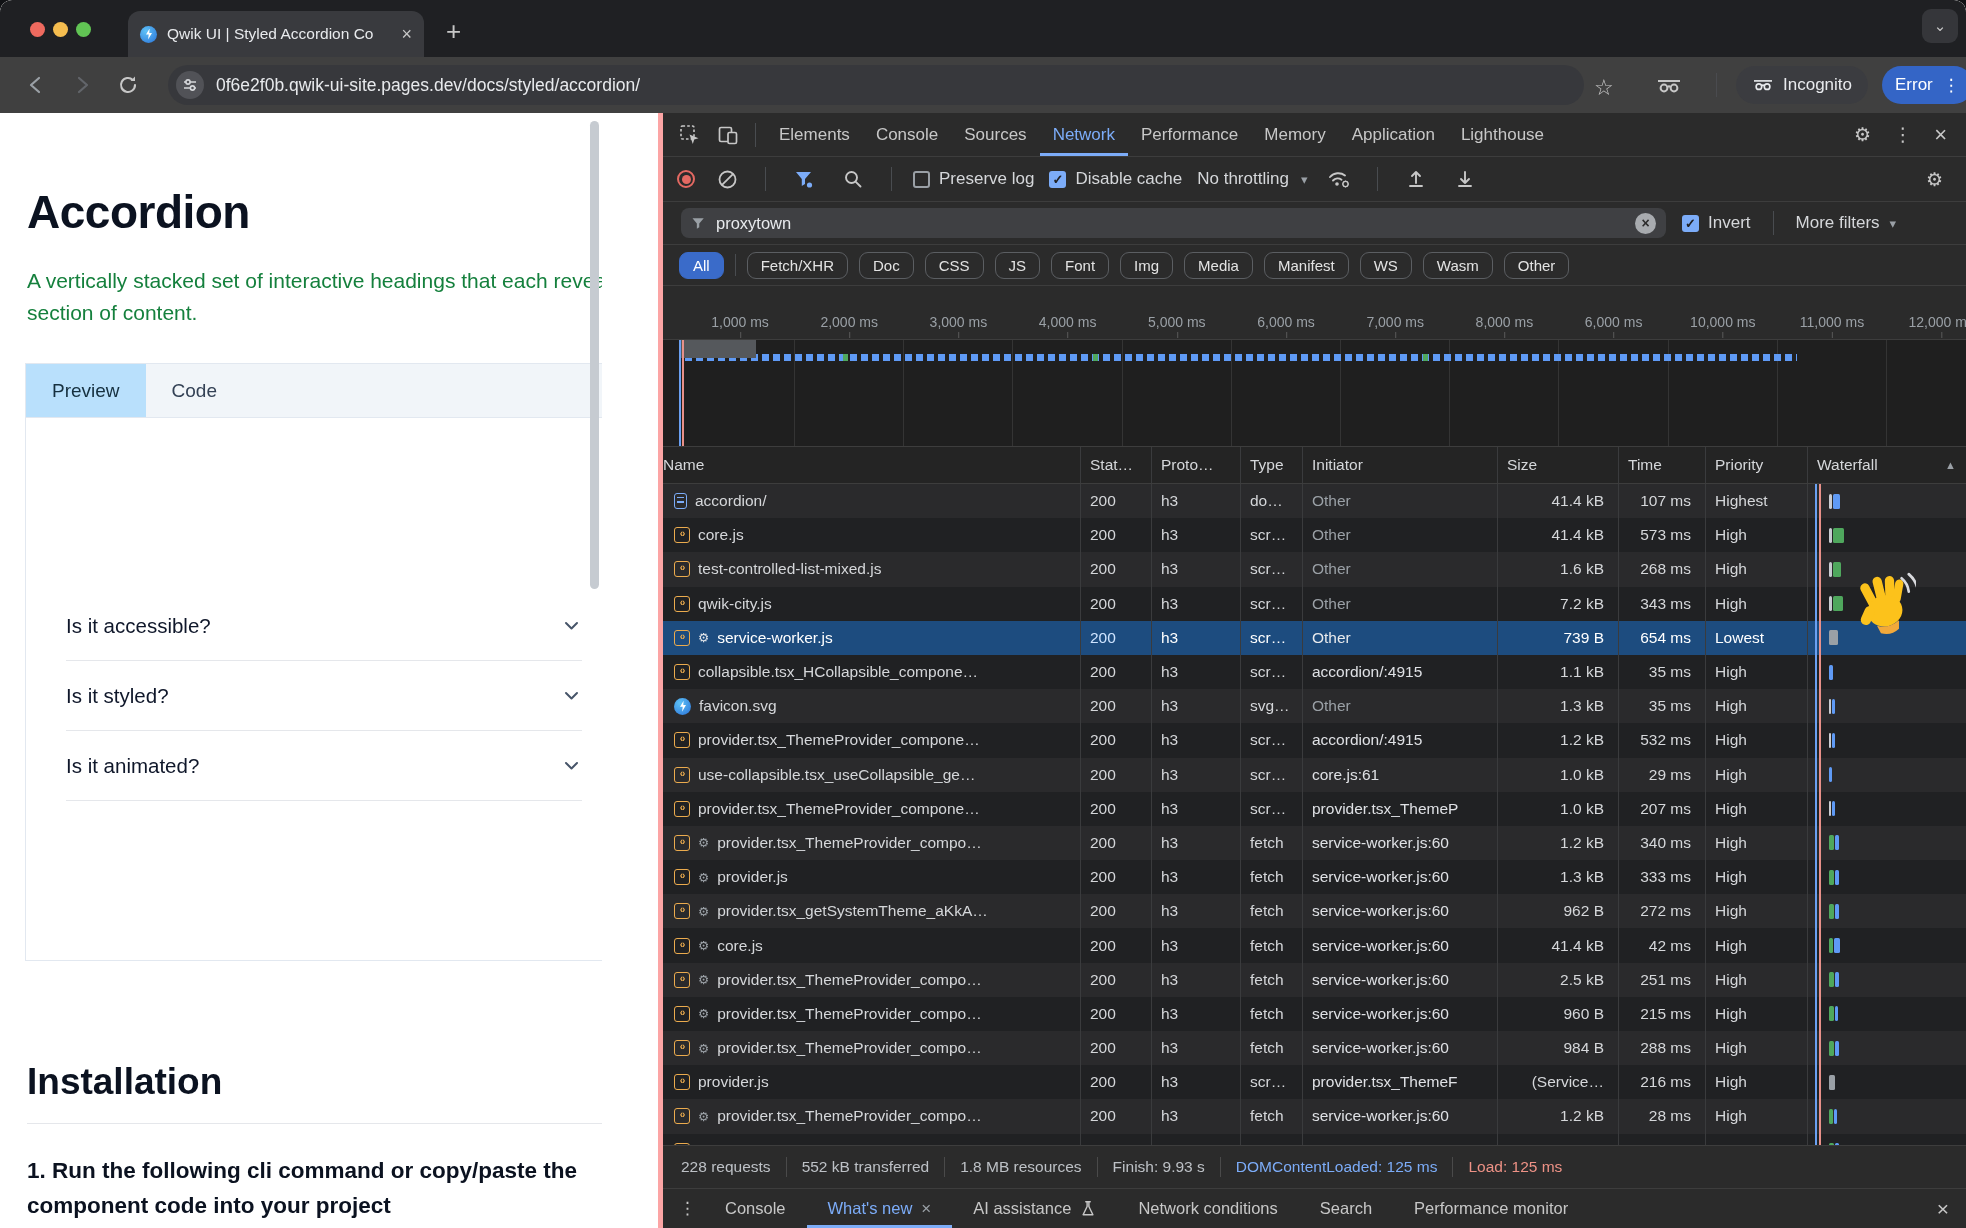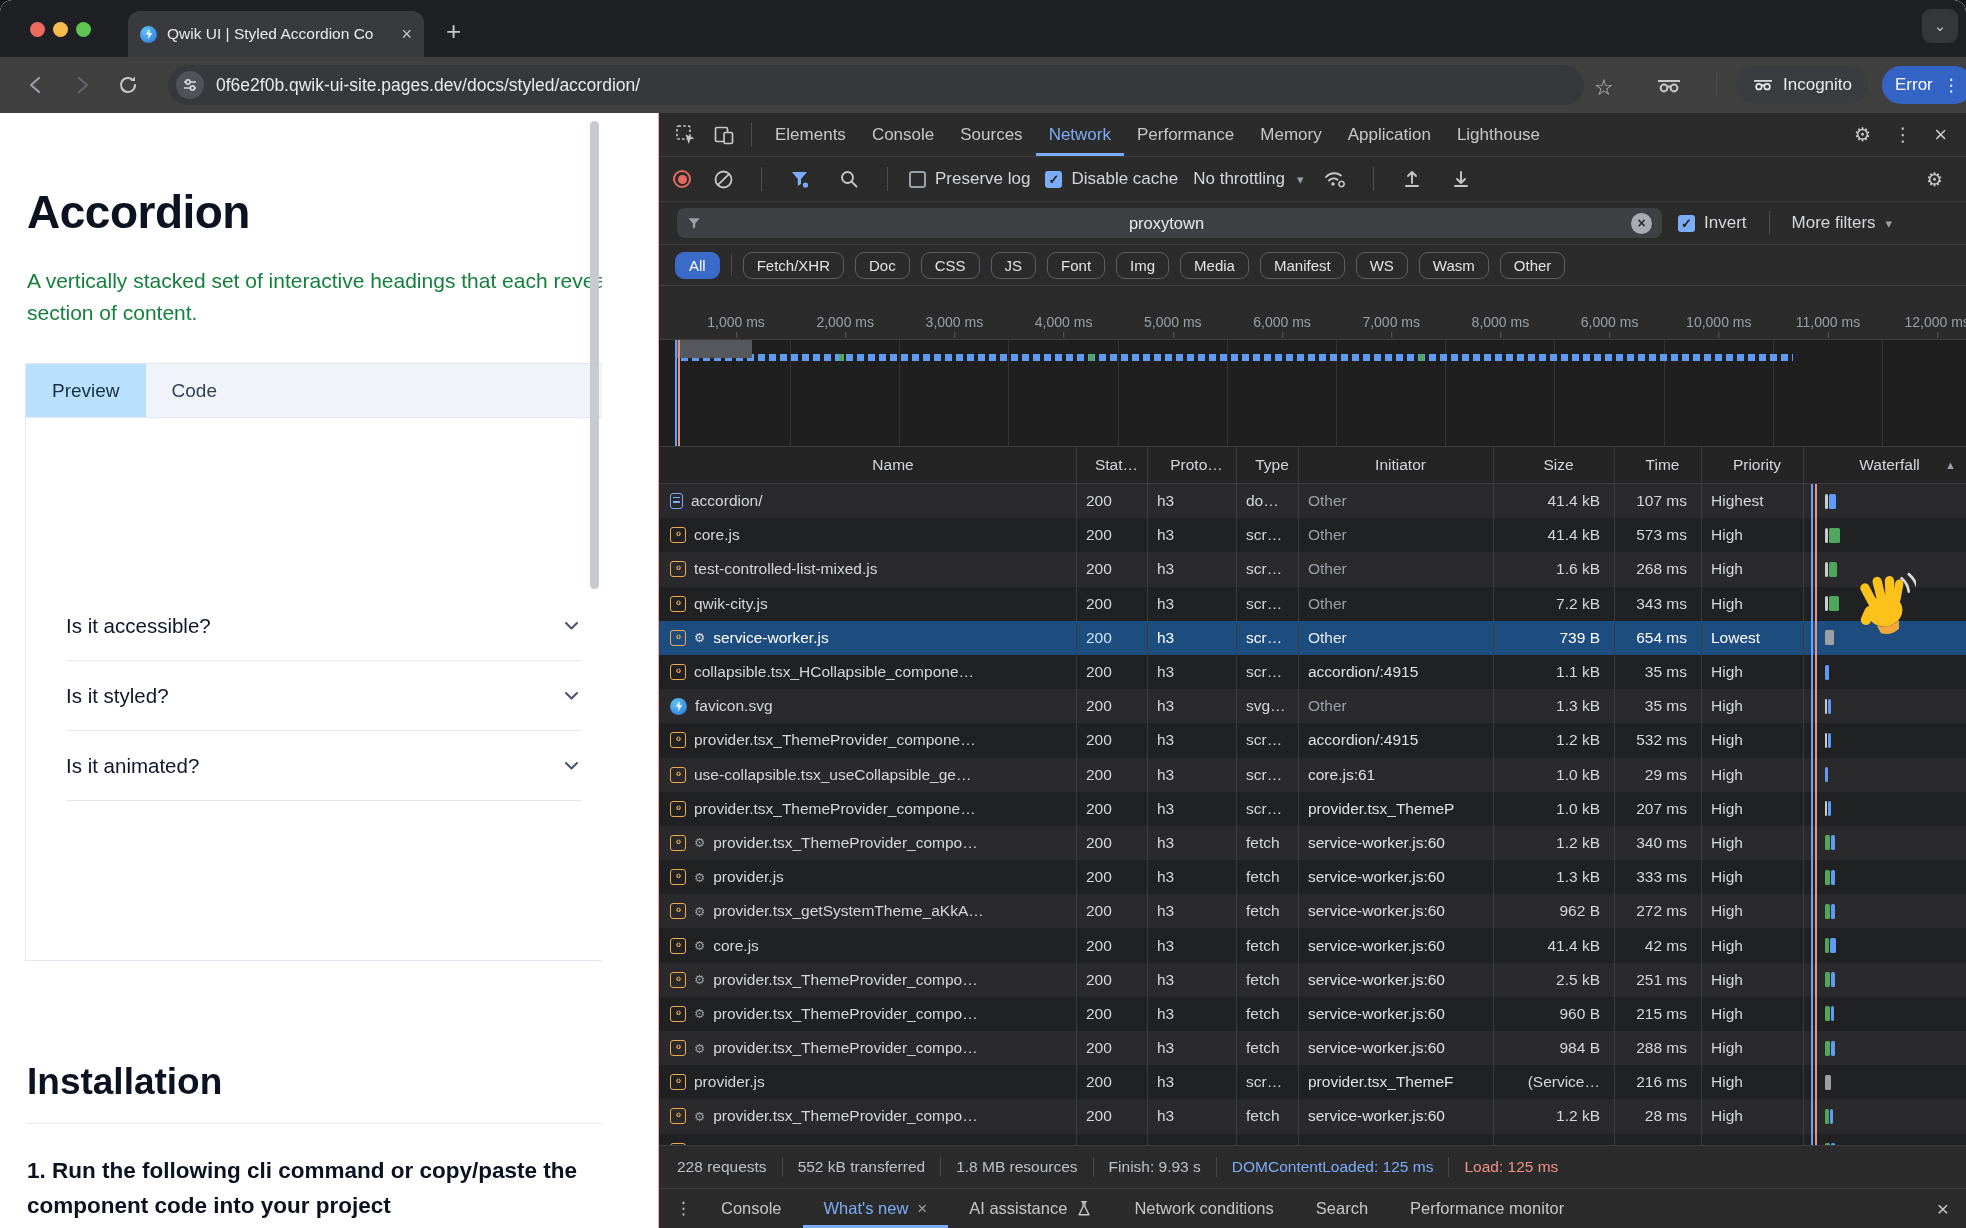--- a/index.html
+++ b/index.html
@@ -32,21 +32,21 @@
   .card-tabs{height:53px;background:#f1f5f9;border-bottom:1px solid #e2e8f0;display:flex;align-items:stretch;}
   .ptab{display:flex;align-items:center;padding:0 26px;font-size:19px;color:#334155;}
   .ptab.act{background:#b9e0fc;color:#16303f;font-weight:500;}
   .acc-list{position:absolute;left:40px;right:36px;top:227px;}
   .acc-row{height:69px;border-bottom:1px solid #e5e7eb;display:flex;align-items:center;justify-content:space-between;font-size:20.5px;font-weight:500;color:#0f172a;}
   .pg-h2{position:absolute;left:27px;top:948px;font-size:37px;font-weight:700;color:#0b1220;}
   .pg-hr{position:absolute;left:27px;top:1010px;width:592px;border-top:1px solid #e5e7eb;}
   .pg-step{position:absolute;left:27px;top:1040px;width:568px;font-size:22.5px;font-weight:700;line-height:35px;color:#0b1220;}
   .pgscroll{position:absolute;right:3px;top:8px;width:9px;height:468px;background:#c6cbd1;border-radius:5px;}
   
-  .devtools{position:absolute;left:658px;top:113px;width:1308px;height:1115px;background:#2b2b2b;border-left:1px solid #fca5a5;box-sizing:border-box;color:#d5d7da;display:flex;flex-direction:column;text-align:center;}
+  .devtools{position:absolute;left:658px;top:113px;width:1308px;height:1115px;background:#2b2b2b;border-left:5px solid #fca5a5;box-sizing:border-box;color:#d5d7da;display:flex;flex-direction:column;}
   .dt-tabs{height:43px;flex:0 0 auto;display:flex;align-items:center;border-bottom:1px solid #3d3d3d;padding:0 10px;gap:4px;}
   .dt-ico{width:34px;height:34px;display:flex;align-items:center;justify-content:center;flex:0 0 auto;}
   .vsep{width:1px;height:24px;background:#494c50;margin:0 6px;flex:0 0 auto;}
   .dt-tab{padding:0 13px;height:43px;line-height:43px;font-size:17px;color:#c7c7c7;white-space:nowrap;}
   .dt-tab.act{color:#7cacf8;box-shadow:inset 0 -3px 0 #7cacf8;}
   .spacer{flex:1;}
   .glyphbtn{color:#c7c7c7;font-size:19px;padding:0 9px;}
   .dt-toolbar{height:44px;flex:0 0 auto;display:flex;align-items:center;border-bottom:1px solid #3d3d3d;padding:0 14px;gap:15px;}
   .rec{width:14px;height:14px;border:2px solid #e46962;border-radius:50%;position:relative;flex:0 0 auto;}
   .rec::after{content:"";position:absolute;inset:2.5px;background:#e46962;border-radius:50%;}
@@ -70,21 +70,21 @@
   .dt-overview{height:106px;flex:0 0 auto;position:relative;background:#1f1f1f;border-bottom:1px solid #3d3d3d;overflow:hidden;}
   .ovgrid{position:absolute;top:0;bottom:0;width:1px;background:#343434;}
   .ovsel{position:absolute;left:18px;top:0;width:75px;height:18px;background:#55585c;}
   .ovdash{position:absolute;left:22px;top:14px;width:1112px;height:7px;background:repeating-linear-gradient(90deg,#5f9af5 0 7px,transparent 7px 11px);}
   .ovdot{position:absolute;top:14px;width:5px;height:7px;background:#4fa75d;}
   .ovpink{position:absolute;left:19px;top:0;bottom:0;width:2px;background:#e8918a;}
   .ovblue{position:absolute;left:16px;top:0;bottom:0;width:2px;background:#6aa0f2;}
   .ngrid{display:grid;grid-template-columns:418px 71px 89px 62px 195px 121px 87px 102px 1fr;align-items:center;}
   .dt-header{height:36px;flex:0 0 auto;background:#242424;border-bottom:1px solid #3d3d3d;font-size:15.5px;color:#d5d7da;}
   .hcell{height:36px;line-height:36px;padding-left:9px;border-right:1px solid #3a3b3d;overflow:hidden;white-space:nowrap;position:relative;box-sizing:border-box;}
-  .hcell:first-child{padding-left:17px;margin-left:34px;}
+  .hcell:first-child{padding-left:0;}
   .hcell:last-child{border-right:none;}
   .sortarr{position:absolute;right:10px;top:0;font-size:11px;color:#9aa0a6;}
   .dt-bodywrap{position:relative;flex:1;overflow:hidden;background:#1f1f1f;}
   .nrow{height:34.2px;font-size:15.5px;color:#d5d7da;}
   .nrow:nth-child(odd){background:#2a2a2c;}
   .nrow:nth-child(even){background:#202123;}
   .nrow.sel{background:#1d4c7f;color:#fff;}
   .ncell{height:100%;display:flex;align-items:center;padding-left:9px;border-right:1px solid #3a3b3d;overflow:hidden;white-space:nowrap;box-sizing:border-box;}
   .ncell:last-child{border-right:none;}
   .c-name{gap:8px;padding-left:11px;}

